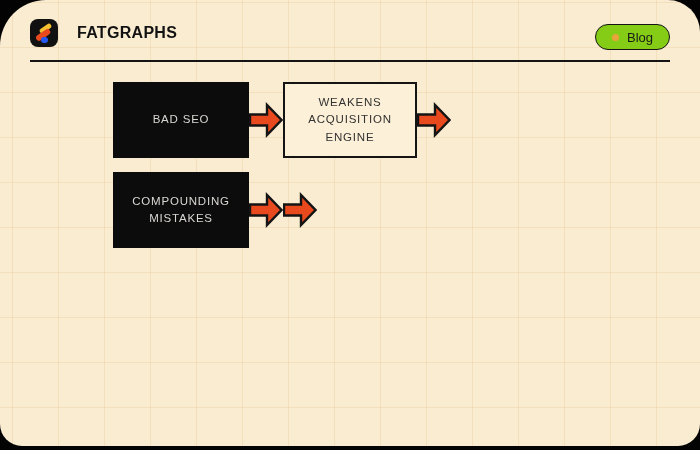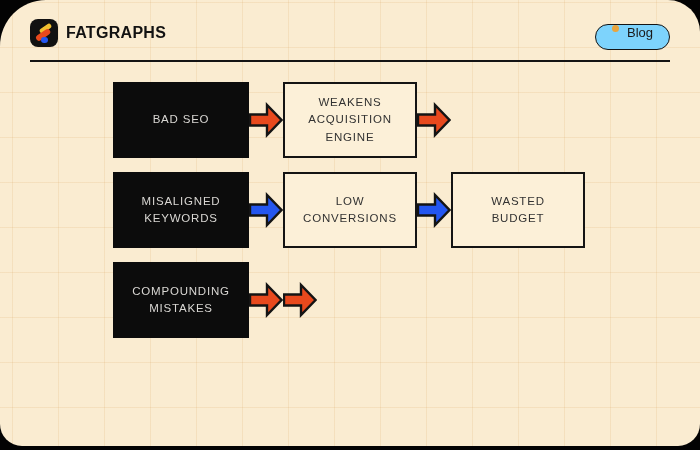--- a/index.html
+++ b/index.html
@@ -26,21 +26,21 @@
     background-position: 12px 2px;
     pointer-events: none;
   }
   
   .header {
     position: relative;
     display: flex; align-items: center; justify-content: space-between;
     padding: 19px 30px 0 30px;
     height: 47px;
   }
-  .brand { display: flex; align-items: center; gap: 8px; cursor: pointer; justify-content: flex-end; }
+  .brand { display: flex; align-items: center; gap: 19px; cursor: pointer; justify-content: flex-end; }
   .logo {
     position: relative; width: 28px; height: 28px;
     background: #111; border-radius: 8px; display: inline-block;
     overflow: hidden; flex: 0 0 auto;
   }
   .logo .bar-yellow {
     position: absolute; left: 9px; top: 7px; width: 13px; height: 5px;
     background: #F0C030; border-radius: 3px; transform: rotate(-35deg);
   }
   .logo .bar-orange {
@@ -48,22 +48,22 @@
     background: #E8491D; border-radius: 3px; transform: rotate(-35deg);
   }
   .logo .dot-blue {
     position: absolute; left: 11px; bottom: 4px; width: 6.5px; height: 6.5px;
     background: #2456F0; border-radius: 50%;
   }
   .brand-name {
     font-size: 16px; font-weight: bold; color: #121212; letter-spacing: 0.3px;
   }
   .blog-pill {
-    display: flex; gap: 8px;
-    background: #7dd3fc; border: 1.6px solid #141414; border-radius: 999px;
+    display: flex; align-items: center; gap: 8px;
+    background: #84cc16; border: 1.6px solid #141414; border-radius: 999px;
     height: 26px; padding: 0 16px; cursor: pointer;
     font-family: inherit; font-size: 13px; color: #1a1a1a; margin-top: 8px;
   }
   .blog-dot { width: 7px; height: 7px; border-radius: 50%; background: #E9A43C; }
   .divider {
     position: relative;
     margin: 13px 30px 0 30px; height: 2px; background: #141414;
   }
   
   .diagram {
@@ -131,35 +131,20 @@
           </svg>
       </div>
       <div class="box light">WEAKENS ACQUISITION ENGINE</div>
       <div class="arrow" style="--arrow-color: #E8491D;">
         <svg viewBox="0 0 34 56">
             <polygon points="1,22.5 18,22.5 18,13 32.5,28 18,43 18,33.5 1,33.5"></polygon>
           </svg>
       </div>
     </div>
 
-    <div class="row">
-      <div class="box dark">MISALIGNED KEYWORDS</div>
-      <div class="arrow" style="--arrow-color: #2456F0;">
-        <svg viewBox="0 0 34 56">
-            <polygon points="1,22.5 18,22.5 18,13 32.5,28 18,43 18,33.5 1,33.5"></polygon>
-          </svg>
-      </div>
-      <div class="box light">LOW CONVERSIONS</div>
-      <div class="arrow" style="--arrow-color: #2456F0;">
-        <svg viewBox="0 0 34 56">
-            <polygon points="1,22.5 18,22.5 18,13 32.5,28 18,43 18,33.5 1,33.5"></polygon>
-          </svg>
-      </div>
-      <div class="box light">WASTED BUDGET</div>
-    </div>
 
 
     <div class="row">
       <div class="box dark">COMPOUNDING MISTAKES</div>
       <div class="arrow" style="--arrow-color: #E8491D;">
         <svg viewBox="0 0 34 56">
             <polygon points="1,22.5 18,22.5 18,13 32.5,28 18,43 18,33.5 1,33.5"></polygon>
           </svg>
       </div>
       <div class="arrow" style="--arrow-color: #E8491D;">

